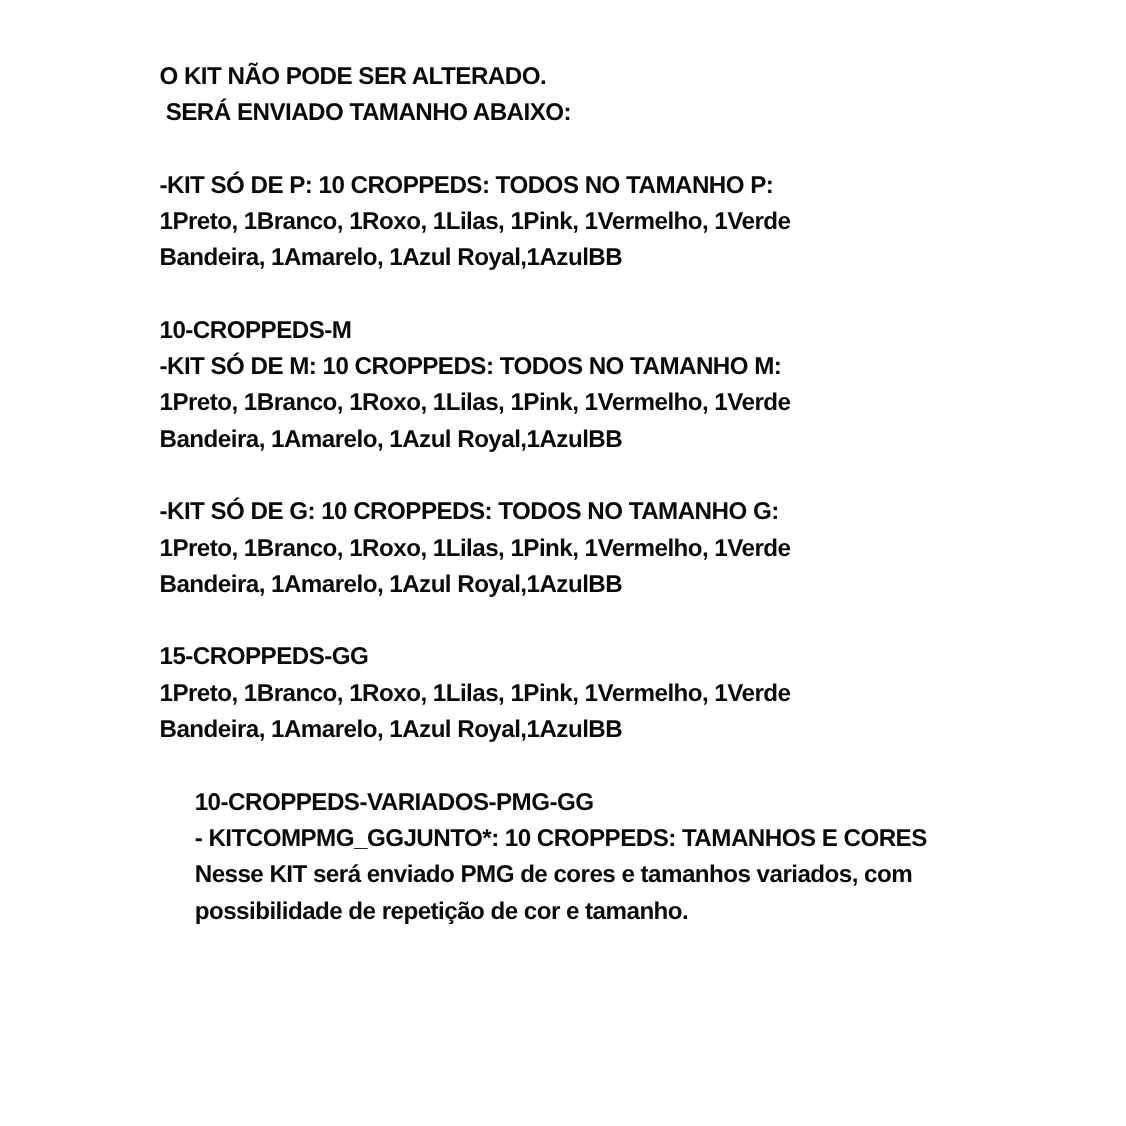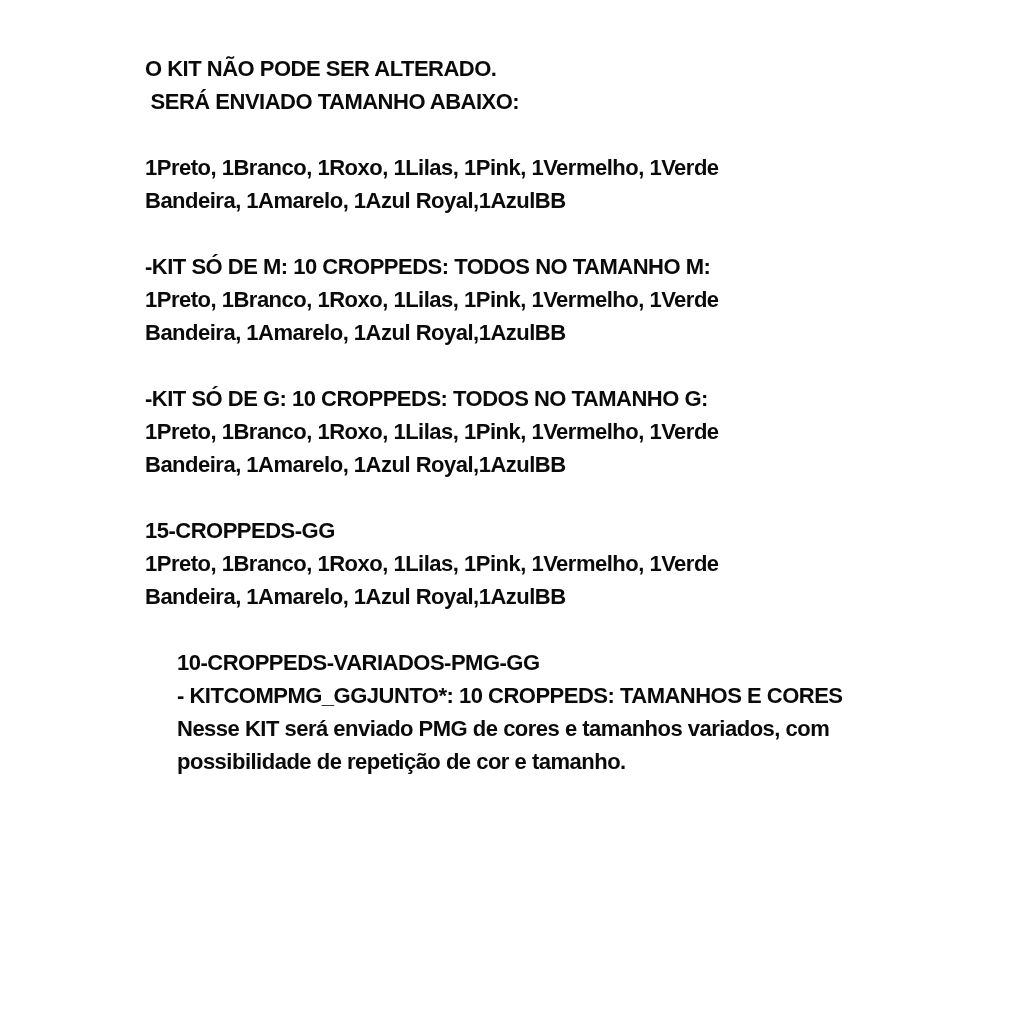--- a/index.html
+++ b/index.html
@@ -47,24 +47,26 @@
 <div class="page" style="background: rgb(255, 255, 255); color: rgb(10, 10, 10);">
   <div class="text-body">
 
     <div class="header-block">
       <div class="doc-line">O KIT NÃO PODE SER ALTERADO.</div>
       <div class="doc-line"> SERÁ ENVIADO TAMANHO ABAIXO:</div>
     </div>
 
     <div id="blocks-container">
         <div class="kit-block">
+  <div class="doc-line kit-line">-KIT SÓ DE P: 10 CROPPEDS: TODOS NO TAMANHO P:</div>
           <div class="doc-line kit-line">1Preto, 1Branco, 1Roxo, 1Lilas, 1Pink, 1Vermelho, 1Verde</div>
           <div class="doc-line kit-line">Bandeira, 1Amarelo, 1Azul Royal,1AzulBB</div>
         </div>
         <div class="kit-block">
+    <div class="doc-line kit-title">10-CROPPEDS-M</div>
   <div class="doc-line kit-line">-KIT SÓ DE M: 10 CROPPEDS: TODOS NO TAMANHO M:</div>
           <div class="doc-line kit-line">1Preto, 1Branco, 1Roxo, 1Lilas, 1Pink, 1Vermelho, 1Verde</div>
           <div class="doc-line kit-line">Bandeira, 1Amarelo, 1Azul Royal,1AzulBB</div>
         </div>
         <div class="kit-block">
   <div class="doc-line kit-line">-KIT SÓ DE G: 10 CROPPEDS: TODOS NO TAMANHO G:</div>
           <div class="doc-line kit-line">1Preto, 1Branco, 1Roxo, 1Lilas, 1Pink, 1Vermelho, 1Verde</div>
           <div class="doc-line kit-line">Bandeira, 1Amarelo, 1Azul Royal,1AzulBB</div>
         </div>
         <div class="kit-block">

